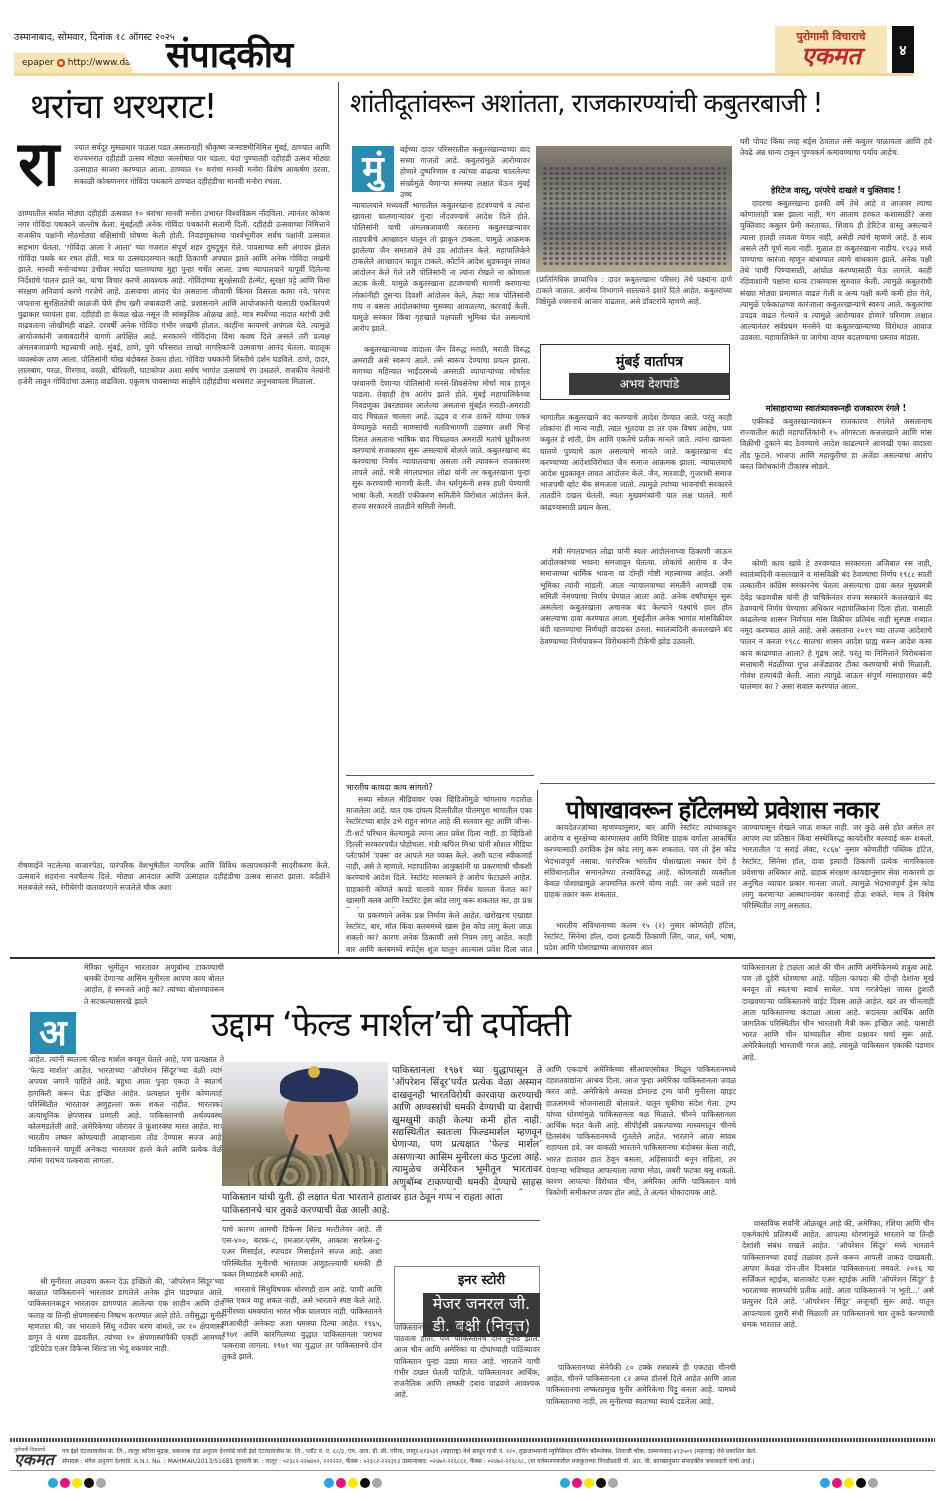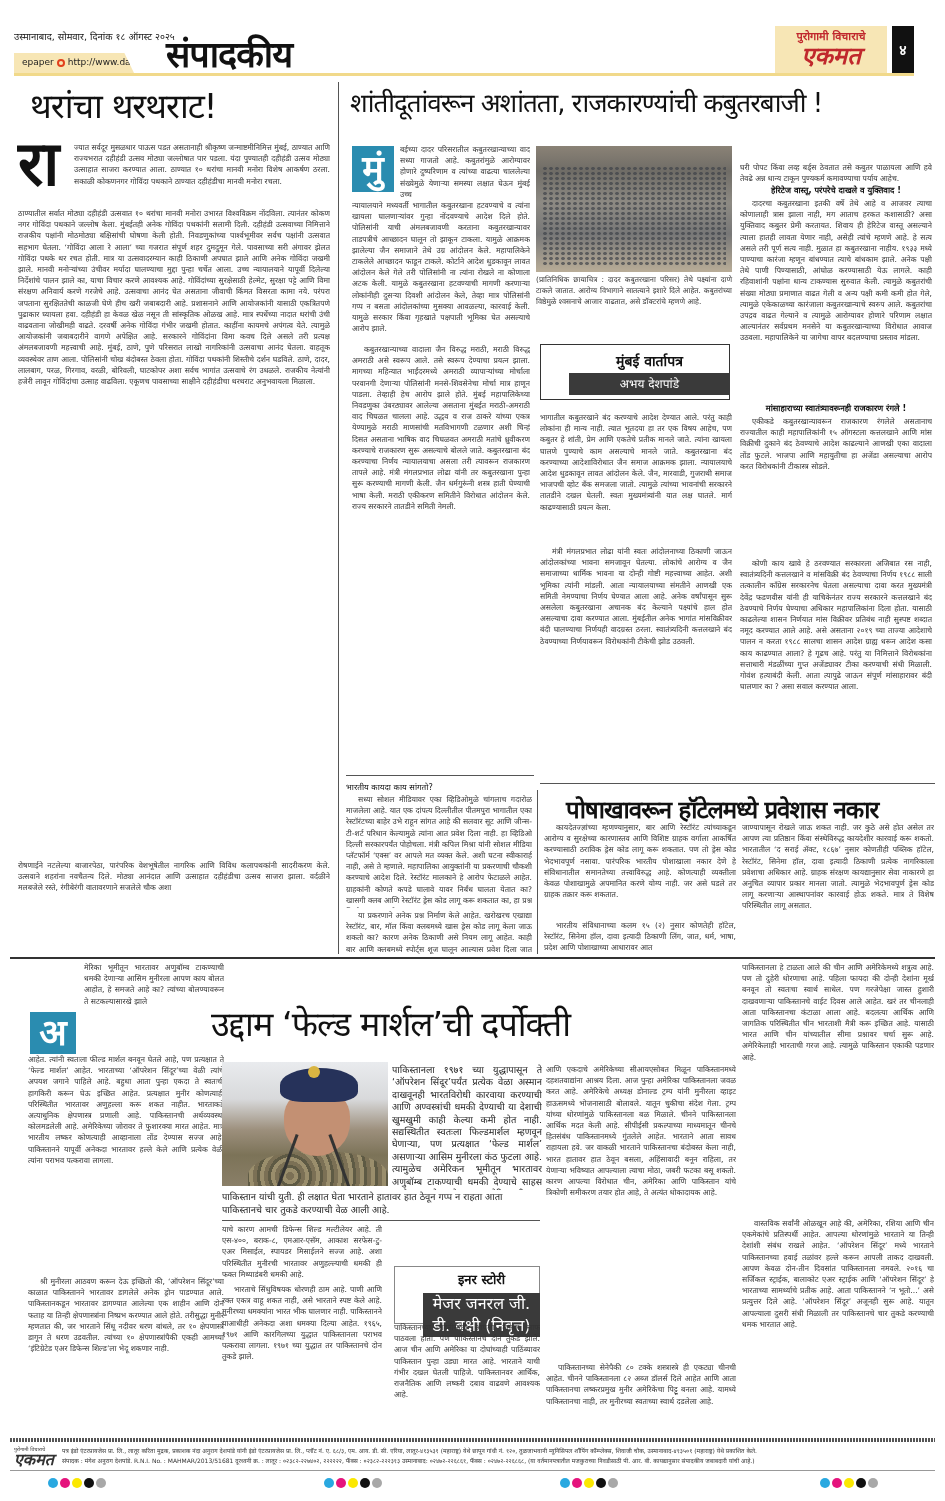--- a/index.html
+++ b/index.html
@@ -72,21 +72,21 @@
 <div class="abs txt" style="left:352px;top:200px;width:178px;height:140px;">न्यायालयाने मध्यवर्ती भागातील कबुतरखाना हटवण्याचे व त्यांना खायला घालणाऱ्यांवर गुन्हा नोंदवण्याचे आदेश दिले होते. पोलिसांनी याची अंमलबजावणी करताना कबुतरखान्यावर ताडपत्रीचे आच्छादन घालून तो झाकून टाकला. यामुळे आक्रमक झालेल्या जैन समाजाने तेथे उग्र आंदोलन केले. महापालिकेने टाकलेले आच्छादन फाडून टाकले. कोर्टाने आदेश धुडकावून लावत आंदोलन केले गेले तरी पोलिसांनी ना त्यांना रोखले ना कोणाला अटक केली. यामुळे कबुतरखाना हटवण्याची मागणी करणाऱ्या लोकांनीही दुसऱ्या दिवशी आंदोलन केले, तेव्हा मात्र पोलिसांनी गप्प न बसता आंदोलकांच्या मुसक्या आवळल्या, कारवाई केली. यामुळे सरकार किंवा गृहखाते पक्षपाती भूमिका घेत असल्याचे आरोप झाले.</div>
 <div class="abs txt" style="left:352px;top:344px;width:178px;height:444px;text-indent:12px;">कबुतरखान्याच्या वादाला जैन विरुद्ध मराठी, मराठी विरुद्ध अमराठी असे स्वरूप आले. तसे स्वरूप देण्याचा प्रयत्न झाला. मागच्या महिन्यात भाईंदरमध्ये अमराठी व्यापाऱ्यांच्या मोर्चाला परवानगी देणाऱ्या पोलिसांनी मनसे-शिवसेनेचा मोर्चा मात्र हाणून पाडला. तेव्हाही हेच आरोप झाले होते. मुंबई महापालिकेच्या निवडणुका उंबरठ्यावर आलेल्या असताना मुंबईत मराठी-अमराठी वाद चिघळत चालला आहे. उद्धव व राज ठाकरे यांच्या एकत्र येण्यामुळे मराठी माणसांची मतविभागणी टळणार अशी चिन्हं दिसत असताना भाषिक वाद चिघळवत अमराठी मतांचे ध्रुवीकरण करण्याचे राजकारण सुरू असल्याचे बोलले जाते. कबुतरखाना बंद करण्याचा निर्णय न्यायालयाचा असला तरी त्यावरून राजकारण तापले आहे. मंत्री मंगलप्रभात लोढा यांनी तर कबुतरखाना पुन्हा सुरू करण्याची मागणी केली. जैन धर्मगुरूंनी शस्त्र हाती घेण्याची भाषा केली. मराठी एकीकरण समितीने विरोधात आंदोलन केले. राज्य सरकारने तातडीने समिती नेमली.</div>
 <div class="abs photo-pigeons" style="left:536px;top:146px;width:196px;height:126px;"></div>
 <div class="abs caption" style="left:536px;top:274px;width:196px;height:64px;">(प्रातिनिधिक छायाचित्र : दादर कबुतरखाना परिसर) तेथे पक्ष्यांना दाणे टाकले जातात. आरोग्य विभागाने सातत्याने इशारे दिले आहेत. कबुतरांच्या विष्ठेमुळे श्वसनाचे आजार वाढतात, असे डॉक्टरांचे म्हणणे आहे.</div>
 <div class="abs column-box" style="left:540px;top:344px;width:190px;height:56px;">
   <div class="column-title" style="line-height:24px;margin-top:4px;">मुंबई वार्तापत्र</div>
   <div class="column-author" style="line-height:22px;margin:0 -1px;">अभय देशपांडे</div>
 </div>
 <div class="abs txt" style="left:540px;top:412px;width:192px;height:130px;">भागातील कबुतरखाने बंद करण्याचे आदेश देण्यात आले. परंतु काही लोकांना ही मान्य नाही. त्यात भूतदया हा तर एक विषय आहेच, पण कबुतर हे शांती, प्रेम आणि एकतेचे प्रतीक मानले जाते. त्यांना खायला घालणे पुण्याचे काम असल्याचे मानले जाते. कबुतरखाना बंद करण्याच्या आदेशाविरोधात जैन समाज आक्रमक झाला. न्यायालयाचे आदेश धुडकावून लावत आंदोलन केले. जैन, मारवाडी, गुजराथी समाज भाजपची व्होट बँक समजला जातो. त्यामुळे त्यांच्या भावनांची सरकारने तातडीने दखल घेतली. स्वतः मुख्यमंत्र्यांनी यात लक्ष घातले. मार्ग काढण्यासाठी प्रयत्न केला.</div>
 <div class="abs txt" style="left:540px;top:546px;width:192px;height:244px;text-indent:12px;">मंत्री मंगलप्रभात लोढा यांनी स्वतः आंदोलनाच्या ठिकाणी जाऊन आंदोलकांच्या भावना समजावून घेतल्या. लोकांचे आरोग्य व जैन समाजाच्या धार्मिक भावना या दोन्ही गोष्टी महत्त्वाच्या आहेत. अशी भूमिका त्यांनी मांडली. आता न्यायालयाच्या संमतीने आणखी एक समिती नेमण्याचा निर्णय घेण्यात आला आहे. अनेक वर्षांपासून सुरू असलेला कबुतरखाना अचानक बंद केल्याने पक्ष्यांचे हाल होत असल्याचा दावा करण्यात आला. मुंबईतील अनेक भागांत मांसविक्रीवर बंदी घालण्याचा निर्णयही वादग्रस्त ठरला. स्वातंत्र्यदिनी कत्तलखाने बंद ठेवण्याच्या निर्णयावरून विरोधकांनी टीकेची झोड उठवली.</div>
-<div class="abs txt" style="left:740px;top:162px;width:192px;height:34px;">घरी पोपट किंवा लव्ह बर्ड्स ठेवतात तसे कबुतर पाळायला आणि हवे तेवढे अन्न धान्य टाकून पुण्यकर्म कमावण्याचा पर्याय आहेच.</div>
+<div class="abs txt" style="left:740px;top:136px;width:192px;height:34px;">घरी पोपट किंवा लव्ह बर्ड्स ठेवतात तसे कबुतर पाळायला आणि हवे तेवढे अन्न धान्य टाकून पुण्यकर्म कमावण्याचा पर्याय आहेच.</div>
 <div class="abs sub-h" style="left:740px;top:184px;width:192px;">हेरिटेज वास्तू, परंपरेचे दाखले व युक्तिवाद !</div>
 <div class="abs txt" style="left:740px;top:198px;width:192px;height:200px;text-indent:12px;">दादरचा कबुतरखाना इतकी वर्षे तेथे आहे व आजवर त्याचा कोणालाही त्रास झाला नाही, मग आताच हरकत कशासाठी? असा युक्तिवाद कबुतर प्रेमी करतायत. शिवाय ही हेरिटेज वास्तू असल्याने त्याला हातही लावता येणार नाही, असेही त्यांचे म्हणणे आहे. हे सत्य असले तरी पूर्ण सत्य नाही. मुळात हा कबुतरखाना नाहीय. १९३३ मध्ये पाण्याचा कारंजा म्हणून बांधण्यात त्याचे बांधकाम झाले. अनेक पक्षी तेथे पाणी पिण्यासाठी, आंघोळ करण्यासाठी येऊ लागले. काही रहिवाशांनी पक्षांना धान्य टाकण्यास सुरुवात केली. त्यामुळे कबुतरांची संख्या मोठ्या प्रमाणात वाढत गेली व अन्य पक्षी कमी कमी होत गेले, त्यामुळे एकेकाळच्या कारंजाला कबुतरखान्याचे स्वरुप आले. कबुतरांचा उपद्रव वाढत गेल्याने व त्यामुळे आरोग्यावर होणारे परिणाम लक्षात आल्यानंतर सर्वप्रथम मनसेने या कबुतरखान्याच्या विरोधात आवाज उठवला. महापालिकेने या जागेचा वापर बदलण्याचा प्रस्ताव मांडला.</div>
 <div class="abs sub-h" style="left:740px;top:402px;width:192px;">मांसाहाराच्या स्वातंत्र्यावरूनही राजकारण रंगले !</div>
 <div class="abs txt" style="left:740px;top:416px;width:192px;height:140px;text-indent:12px;">एकीकडे कबुतरखान्यावरून राजकारण रंगलेले असतानाच राज्यातील काही महापालिकांनी १५ ऑगस्टला कत्तलखाने आणि मांस विक्रीची दुकाने बंद ठेवण्याचे आदेश काढल्याने आणखी एका वादाला तोंड फुटले. भाजपा आणि महायुतीचा हा अजेंडा असल्याचा आरोप करत विरोधकांनी टीकास्त्र सोडले.</div>
 <div class="abs txt" style="left:740px;top:558px;width:192px;height:226px;text-indent:12px;">कोणी काय खावे हे ठरवण्यात सरकारला अजिबात रस नाही, स्वातंत्र्यदिनी कत्तलखाने व मांसविक्री बंद ठेवण्याचा निर्णय १९८८ साली तत्कालीन काँग्रेस सरकारनेच घेतला असल्याचा दावा करत मुख्यमंत्री देवेंद्र फडणवीस यांनी ही याचिकेनंतर राज्य सरकारने कत्तलखाने बंद ठेवण्याचे निर्णय घेण्याचा अधिकार महापालिकांना दिला होता. यासाठी काढलेल्या शासन निर्णयात मांस विक्रीवर प्रतिबंध नाही सुस्पष्ट शब्दात नमूद करण्यात आले आहे. असे असताना २०१९ च्या ताज्या आदेशाचे पालन न करता १९८८ सालचा शासन आदेश ग्राह्य धरून आदेश कसा काय काढण्यात आला? हे गूढच आहे. परंतु या निमित्ताने विरोधकांना सत्ताधारी मंडळींच्या गुप्त अजेंड्यावर टीका करण्याची संधी मिळाली. गोवंश हत्याबंदी केली. आता त्यापुढे जाऊन संपूर्ण मांसाहारावर बंदी घालणार का ? असा सवाल करण्यात आला.</div>
 <div class="abs hrule" style="left:346px;top:775px;width:188px;"></div>
 <div class="abs hrule" style="left:540px;top:783px;width:395px;"></div>
 
 <div class="abs sub-h" style="left:346px;top:781px;width:190px;text-align:left;font-weight:normal;">भारतीय कायदा काय सांगतो?</div>
 <div class="abs txt" style="left:346px;top:794px;width:186px;height:114px;text-indent:12px;">सध्या सोशल मीडियावर एका व्हिडिओमुळे चांगलाच गदारोळ माजलेला आहे. यात एक दांपत्य दिल्लीतील पीतमपुरा भागातील एका रेस्टॉरंटच्या बाहेर उभे राहून सांगत आहे की सलवार सूट आणि जीन्स-टी-शर्ट परिधान केल्यामुळे त्यांना आत प्रवेश दिला नाही. हा व्हिडिओ दिल्ली सरकारपर्यंत पोहोचला. मंत्री कपिल मिश्रा यांनी सोशल मीडिया प्लॅटफॉर्म ‘एक्स’ वर आपले मत व्यक्त केले. अशी घटना स्वीकारार्ह नाही, असे ते म्हणाले. महापालिका आयुक्तांनी या प्रकरणाची चौकशी करण्याचे आदेश दिले. रेस्टॉरंट मालकाने हे आरोप फेटाळले आहेत. ग्राहकांनी कोणते कपडे घालावे यावर निर्बंध घालता येतात का? खासगी क्लब आणि रेस्टॉरंट ड्रेस कोड लागू करू शकतात का, हा प्रश्न निर्माण झाला आहे.</div>

